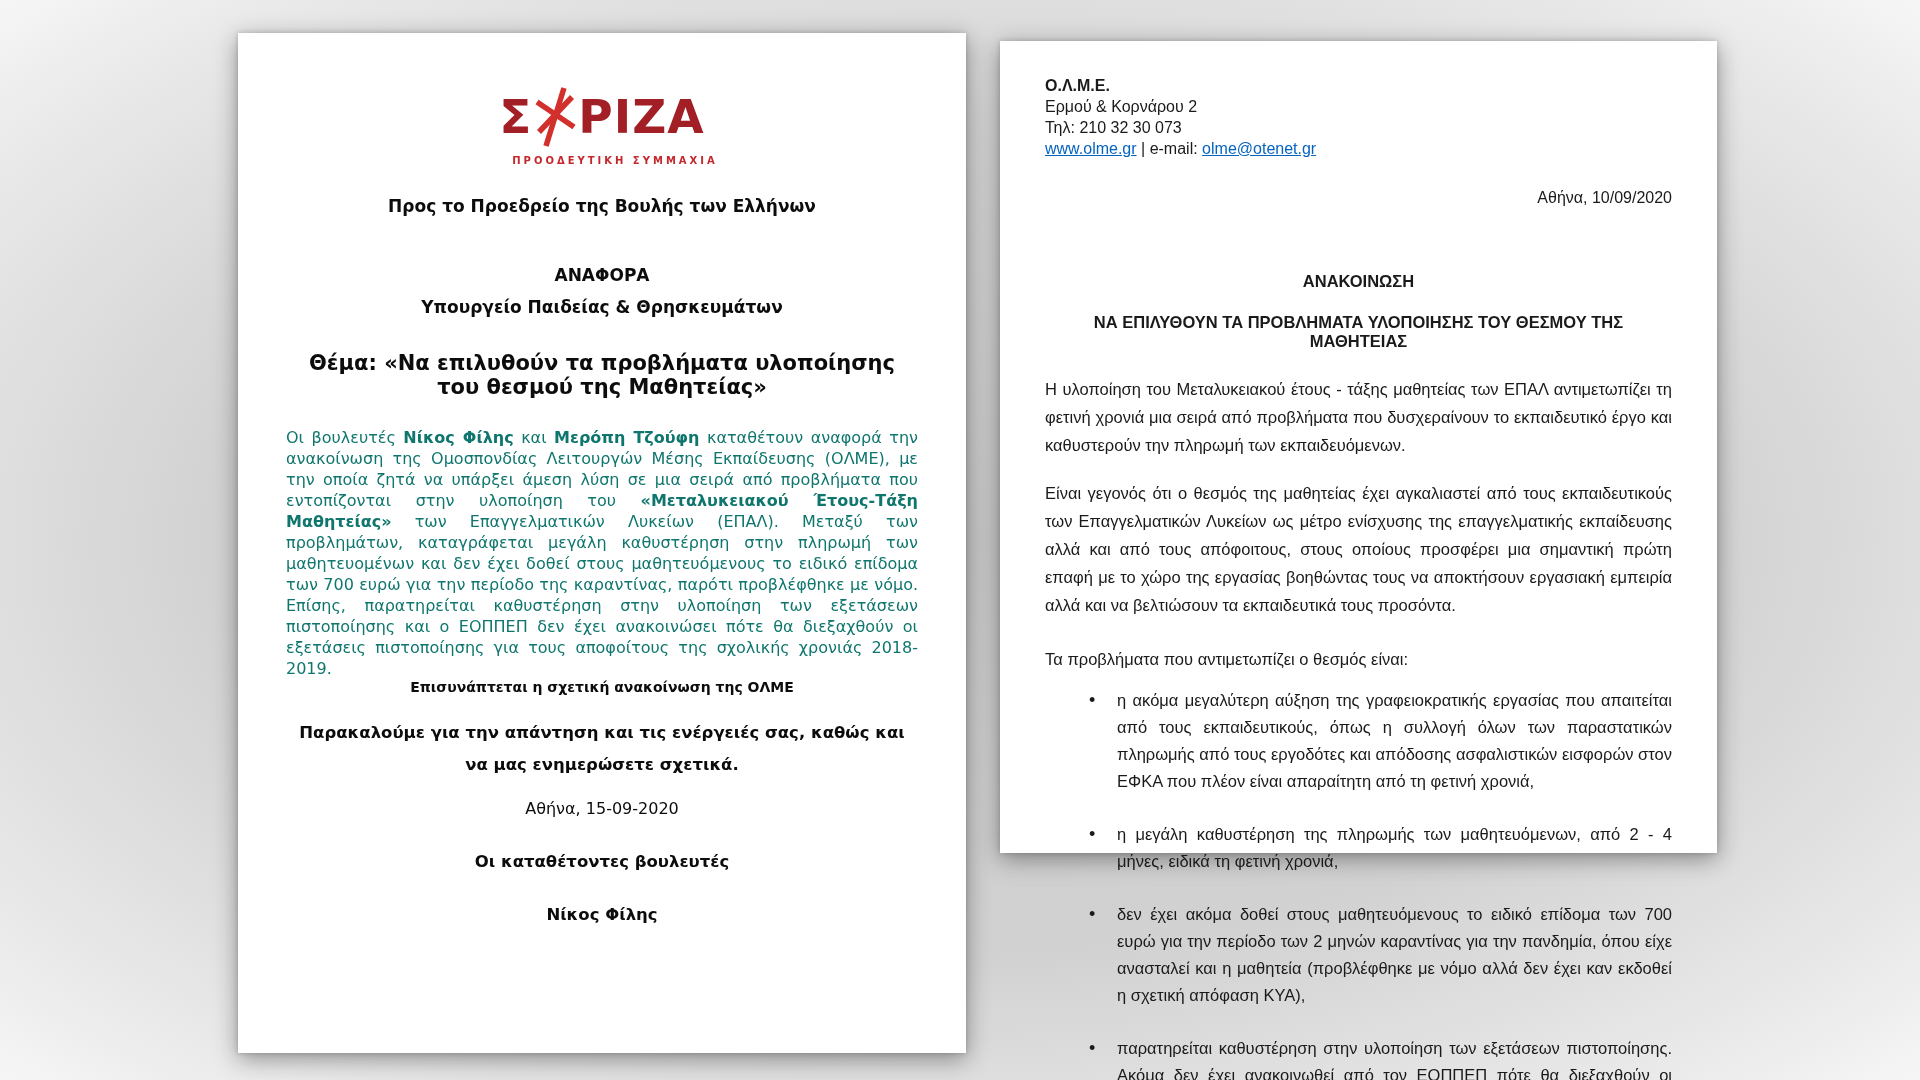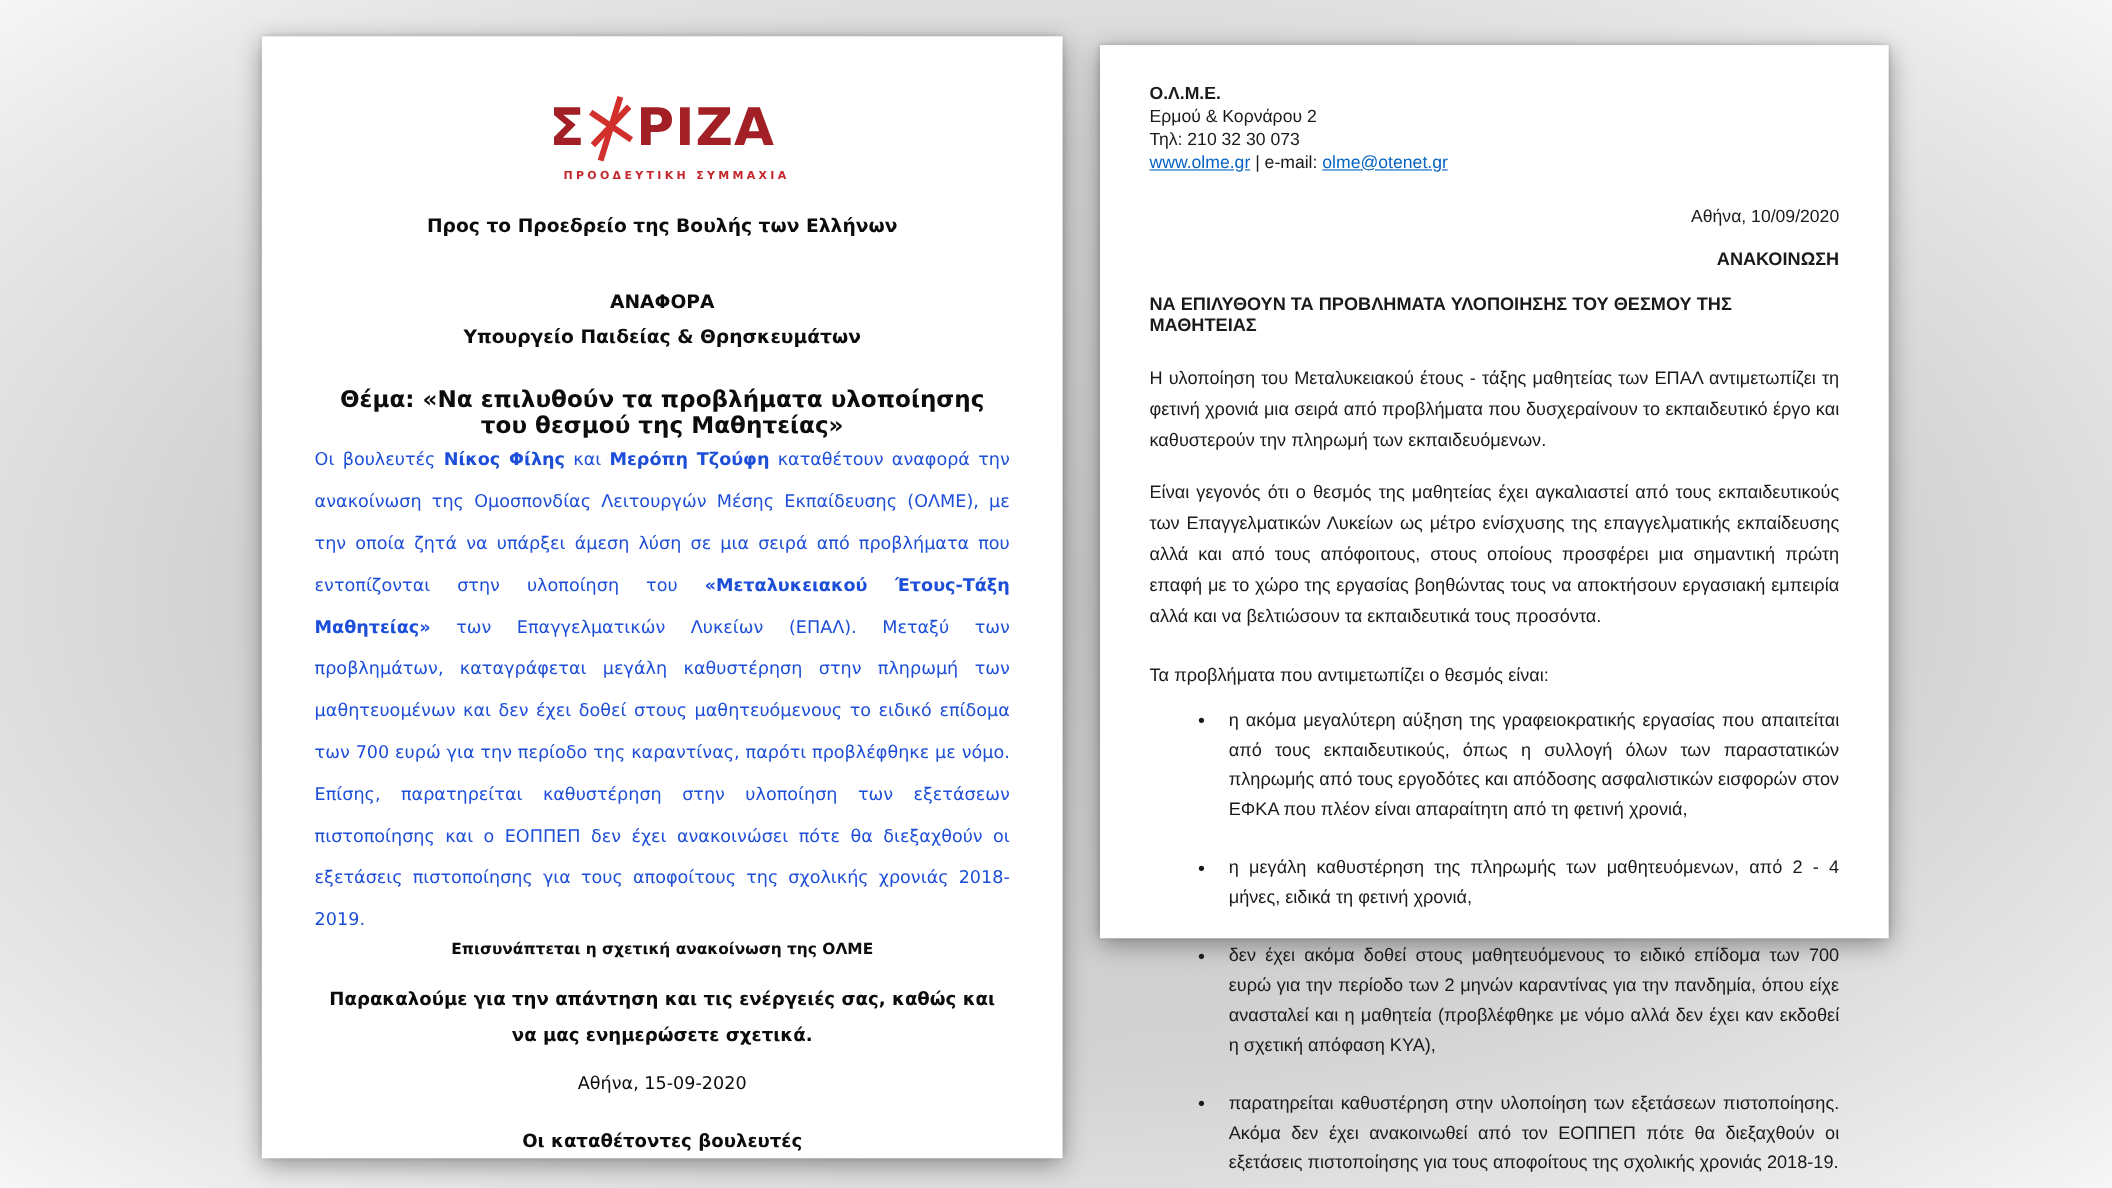--- a/index.html
+++ b/index.html
@@ -36,43 +36,43 @@
     font-size: 10px; font-weight: 600; letter-spacing: 3px;
     color: #c5282c; margin-top: 2px; margin-left: 26px;
   }
   .l-center { text-align: center; }
   .l-bold { font-weight: bold; }
   .l-recipient { margin-top: 30px; font-size: 17px; }
   .l-anafora   { margin-top: 49px; font-size: 17px; }
   .l-ministry  { margin-top: 12px; font-size: 17px; }
   .l-subject   { margin-top: 34px; font-size: 21px; }
   .l-body {
-    font-size: 16px; line-height: 38px;
-    text-align: justify; color: #1d4ed8;
+    margin-top: 28px; font-size: 16px; line-height: 21px;
+    text-align: justify; color: #0f766e;
   }
   .l-body .b { font-weight: bold; }
   .l-attach  { font-size: 14px; }
   .l-closing { margin-top: 22px; font-size: 16.5px; line-height: 32px; }
   .l-date    { margin-top: 18px; font-size: 16px; font-weight: normal; }
   .l-sign-label { margin-top: 34px; font-size: 16.5px; }
   .l-name1   { margin-top: 34px; font-size: 16.5px; }
   
   .page-right {
     left: 1000px; top: 41px; width: 717px; height: 812px;
     padding: 34px 45px 30px 45px;
     font-family: "Liberation Sans", sans-serif;
     color: #1a1a1a;
   }
   .r-org { font-size: 16px; line-height: 21px; }
   .r-org-name { font-weight: bold; }
   .r-links { font-size: 16px; line-height: 21px; }
   .r-links a { color: #0563c1; text-decoration: underline; cursor: pointer; }
   .r-date { margin-top: 30px; text-align: right; font-size: 16px; }
-  .r-title { margin-top: 20px; text-align: right; font-weight: bold; font-size: 16.5px; }
-  .r-subtitle { margin-top: 22px; font-weight: bold; font-size: 16.5px; }
+  .r-title { margin-top: 65px; text-align: center; font-weight: bold; font-size: 16.5px; }
+  .r-subtitle { margin-top: 22px; text-align: center; font-weight: bold; font-size: 16.5px; }
   .r-par { margin-top: 20px; font-size: 16.5px; line-height: 28px; text-align: justify; }
   .r-par.first { margin-top: 24px; }
   .r-intro { margin-top: 26px; font-size: 16.5px; line-height: 28px; }
   .r-bullets { margin-top: 14px; margin-left: 42px; list-style: none; }
   .r-bullets li {
     position: relative; padding-left: 30px; margin-bottom: 26px;
     font-size: 16.5px; line-height: 27px; text-align: justify;
   }
   .r-bullets li::before {
     content: "\2022"; position: absolute; left: 2px; top: 0;

